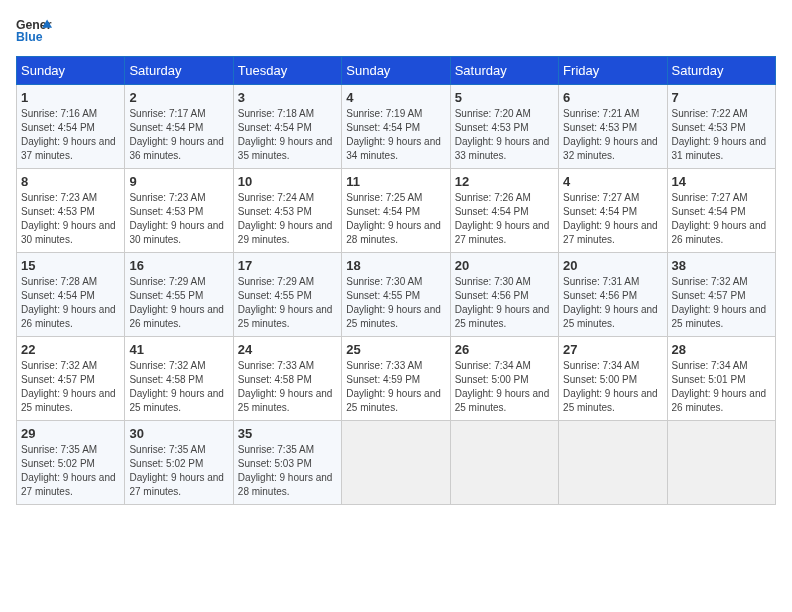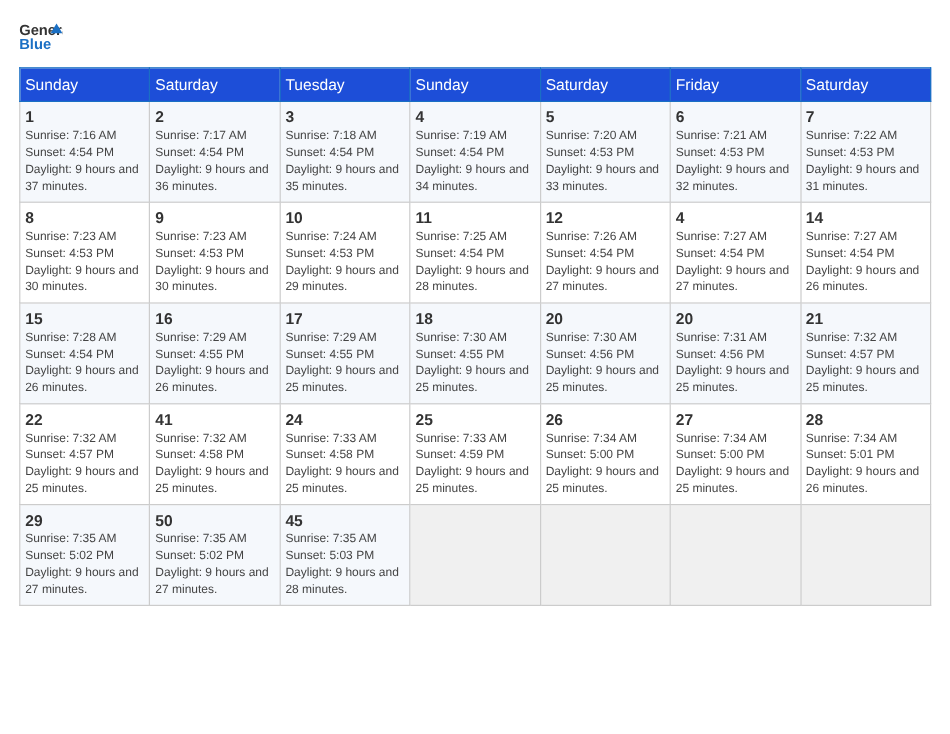--- a/index.html
+++ b/index.html
@@ -191,21 +191,21 @@
         </td>
         <td>
           <span class="day-number">20</span>
           <div class="day-info">Sunrise: 7:30 AM<br>Sunset: 4:56 PM<br>Daylight: 9 hours and 25 minutes.</div>
         </td>
         <td>
           <span class="day-number">20</span>
           <div class="day-info">Sunrise: 7:31 AM<br>Sunset: 4:56 PM<br>Daylight: 9 hours and 25 minutes.</div>
         </td>
         <td>
-          <span class="day-number">21</span>
+          <span class="day-number">38</span>
           <div class="day-info">Sunrise: 7:32 AM<br>Sunset: 4:57 PM<br>Daylight: 9 hours and 25 minutes.</div>
         </td>
       </tr>
       <tr>
         <td>
           <span class="day-number">22</span>
           <div class="day-info">Sunrise: 7:32 AM<br>Sunset: 4:57 PM<br>Daylight: 9 hours and 25 minutes.</div>
         </td>
         <td>
           <span class="day-number">41</span>
@@ -231,25 +231,25 @@
           <span class="day-number">28</span>
           <div class="day-info">Sunrise: 7:34 AM<br>Sunset: 5:01 PM<br>Daylight: 9 hours and 26 minutes.</div>
         </td>
       </tr>
       <tr>
         <td>
           <span class="day-number">29</span>
           <div class="day-info">Sunrise: 7:35 AM<br>Sunset: 5:02 PM<br>Daylight: 9 hours and 27 minutes.</div>
         </td>
         <td>
-          <span class="day-number">50</span>
+          <span class="day-number">30</span>
           <div class="day-info">Sunrise: 7:35 AM<br>Sunset: 5:02 PM<br>Daylight: 9 hours and 27 minutes.</div>
         </td>
         <td>
-          <span class="day-number">45</span>
+          <span class="day-number">35</span>
           <div class="day-info">Sunrise: 7:35 AM<br>Sunset: 5:03 PM<br>Daylight: 9 hours and 28 minutes.</div>
         </td>
         <td class="empty"></td>
         <td class="empty"></td>
         <td class="empty"></td>
         <td class="empty"></td>
       </tr>
     </tbody>
 </table>
 

